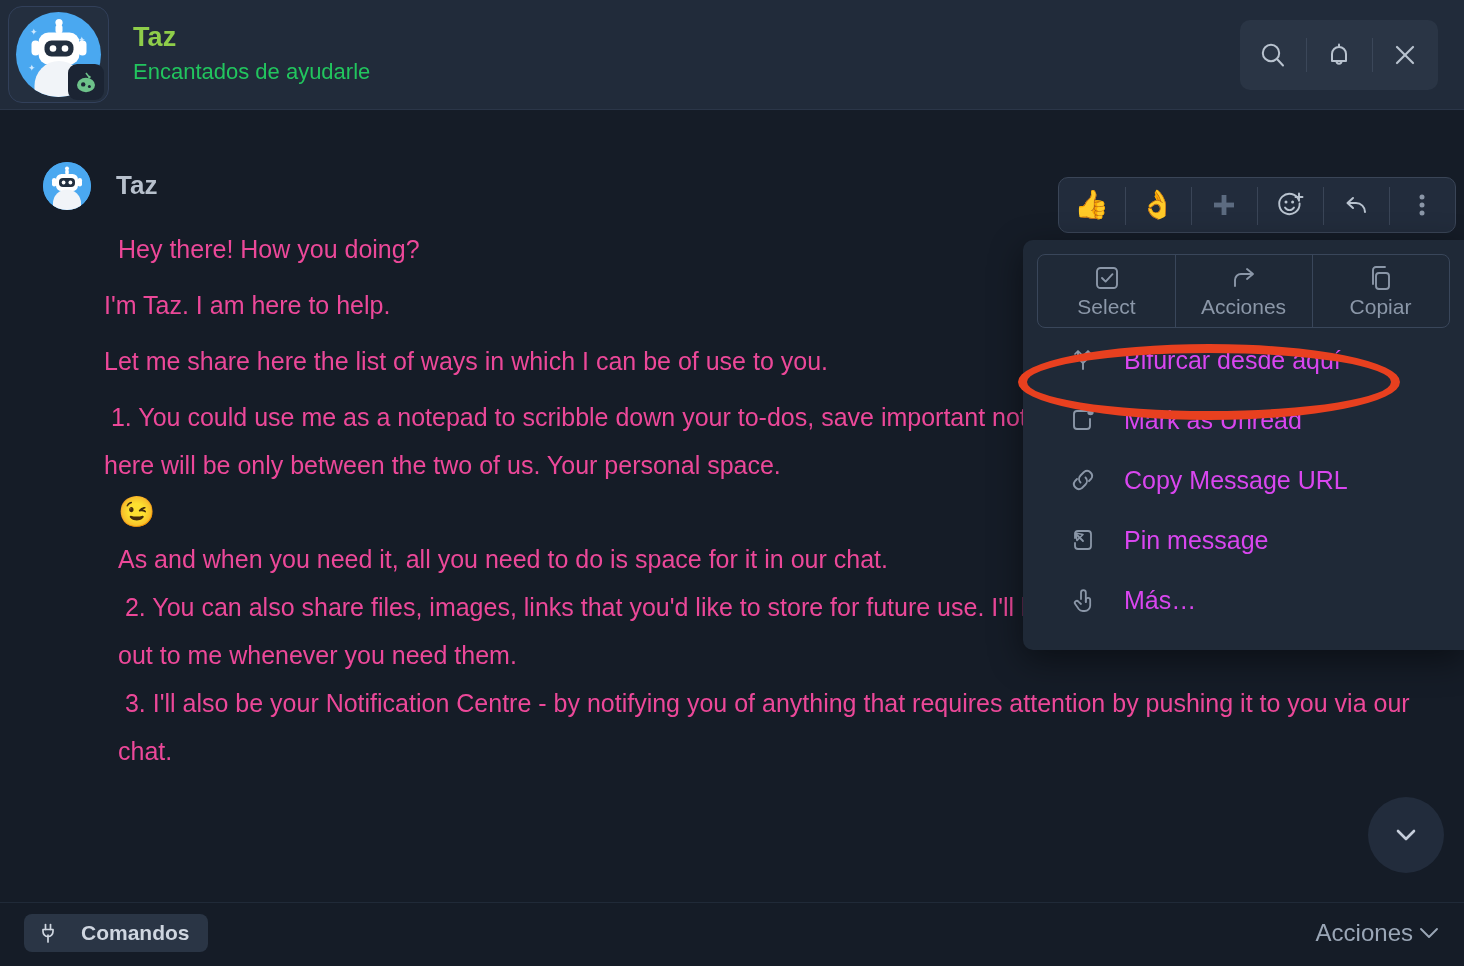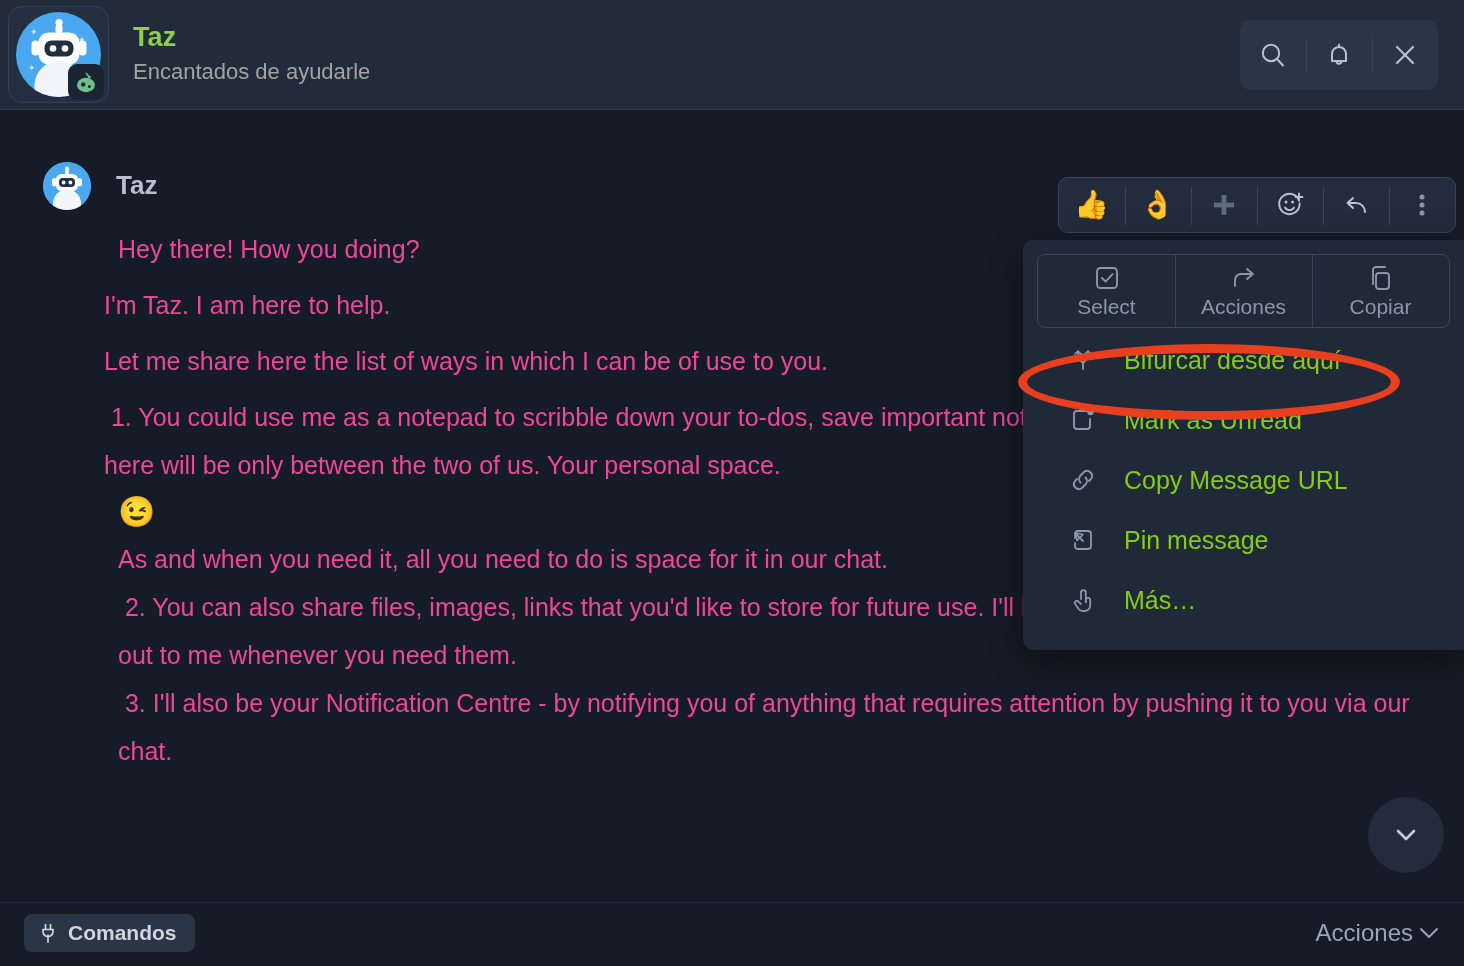--- a/index.html
+++ b/index.html
@@ -48,21 +48,21 @@
     width:36px; height:36px;
     background:#1b2433;
     border-radius:9px;
     display:flex; align-items:center; justify-content:center;
   }
   .hdr-texts { position:absolute; left:133px; top:22px; }
   .hdr-title {
     color:#8fce4a; font-size:27px; font-weight:bold; letter-spacing:0.1px;
   }
   .hdr-sub {
-    color:#a3a3a3; font-size:22px; margin-top:6px; font-weight:400;
+    color:#22c55e; font-size:22px; margin-top:6px; font-weight:400;
   }
   .hdr-actions {
     position:absolute; right:26px; top:20px;
     width:198px; height:70px;
     background:#2a3545;
     border-radius:10px;
     display:flex; align-items:center;
   }
   .hdr-btn {
     flex:1; height:100%;
@@ -144,21 +144,21 @@
   }
   .ctx-top-btn + .ctx-top-btn::before {
     content:""; position:absolute; left:0; top:0;
     width:1px; height:100%; background:#39465a;
   }
   .ctx-top-label { color:#8b97a8; font-size:21px; }
   .ctx-item {
     height:60px; display:flex; align-items:center;
     padding-left:45px; gap:26px; cursor:pointer;
   }
-  .ctx-item-label { color:#84cc16; font-size:25px; }
+  .ctx-item-label { color:#d946ef; font-size:25px; }
   .ctx-ico { width:30px; display:flex; align-items:center; justify-content:center; }
 
   
   .highlight {
     position:absolute; left:1018px; top:344px;
     width:382px; height:76px;
     border:9px solid #e8401f;
     border-radius:50%;
     z-index:60; pointer-events:none;
   }
@@ -176,21 +176,21 @@
   .footer {
     position:absolute; left:0; bottom:0;
     width:1464px; height:64px;
     background:#151c27;
     border-top:1px solid #202a38;
   }
   .cmd-btn {
     position:absolute; left:24px; top:11px;
     height:38px; padding:0 18px 0 14px;
     background:#2a3545; border-radius:8px;
-    display:flex; align-items:center; gap:10px;
+    display:flex; align-items:center; gap:23px;
     cursor:pointer;
   }
   .cmd-label { color:#cfd6e0; font-size:21px; font-weight:bold; }
   .acciones {
     position:absolute; right:24px; top:16px;
     display:flex; align-items:center; gap:5px; cursor:pointer;
   }
   .acciones-label { color:#9aa6b6; font-size:24px; }
 </style>
 </head>

